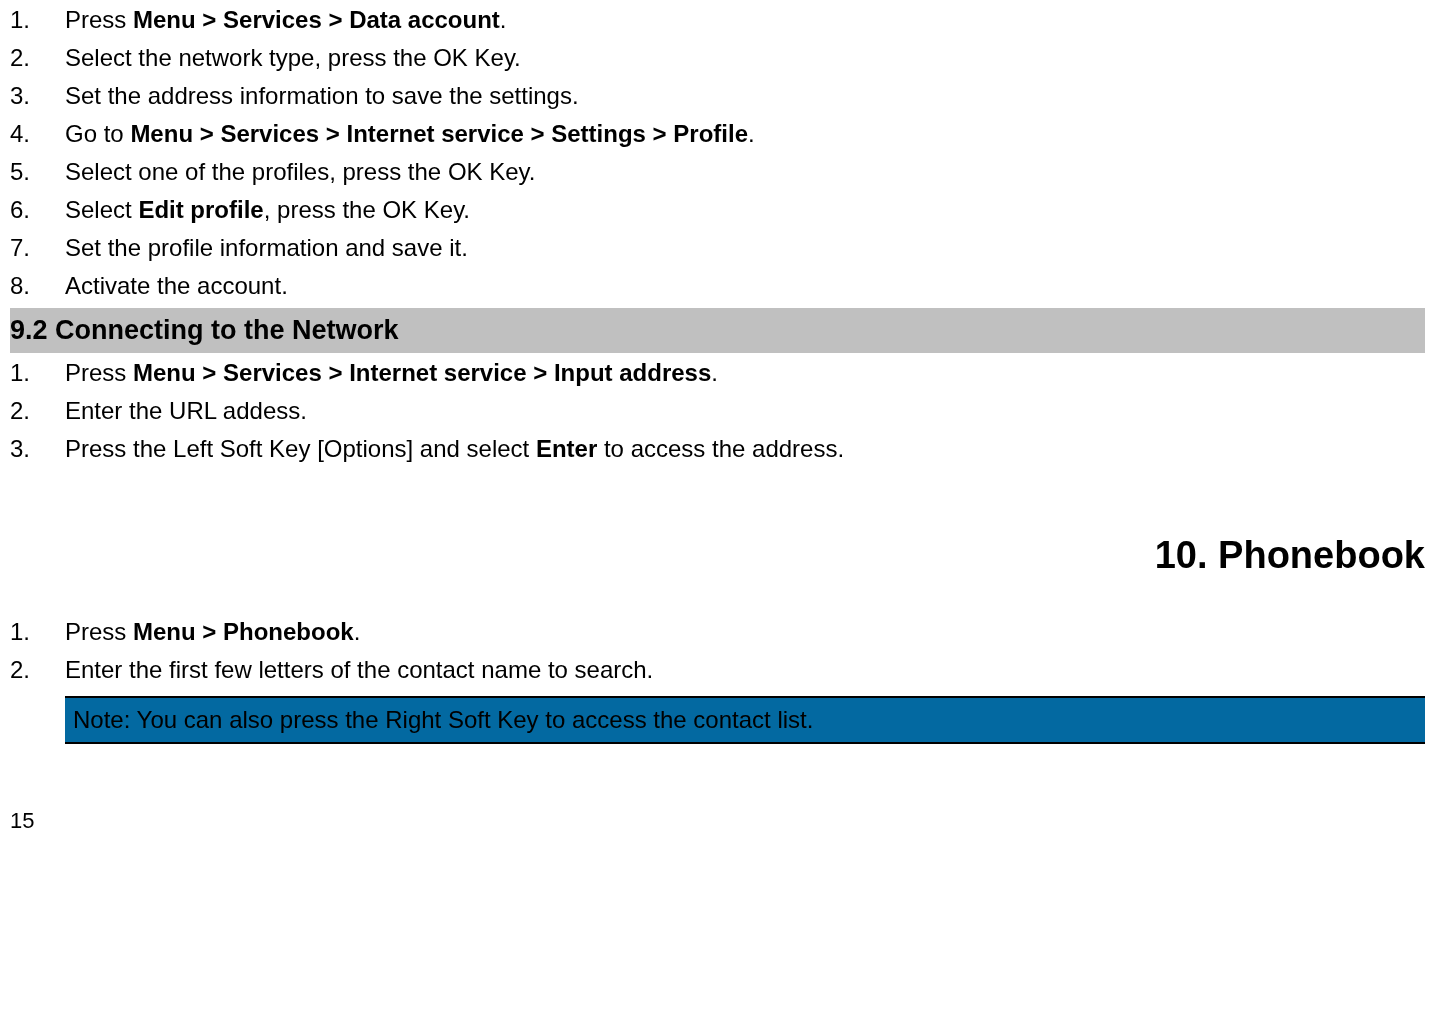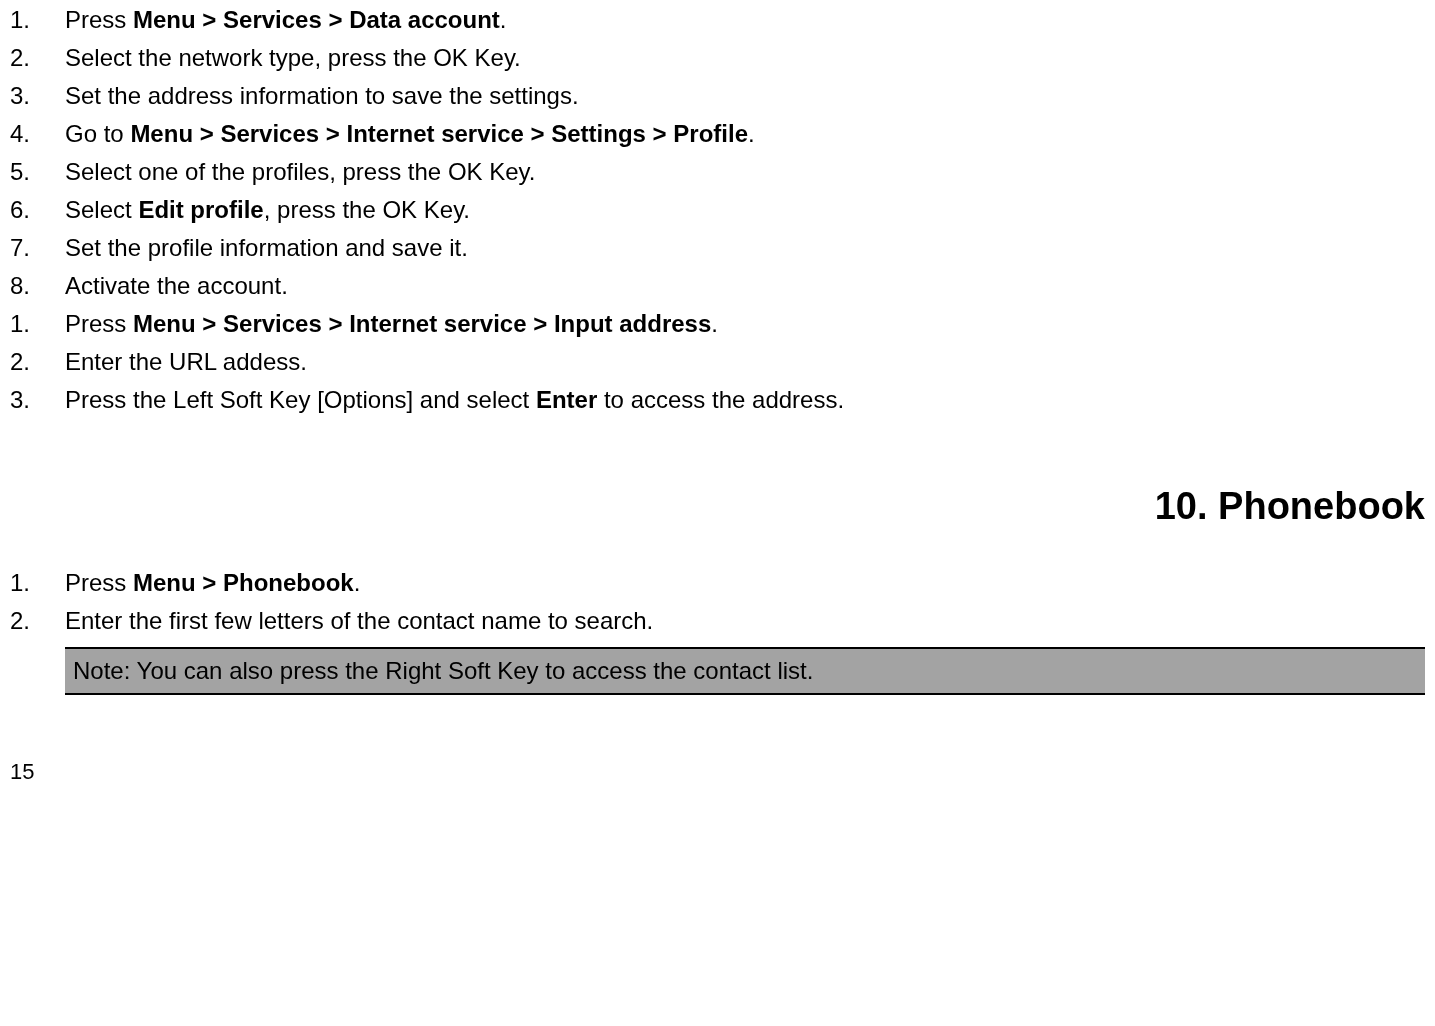--- a/index.html
+++ b/index.html
@@ -35,21 +35,21 @@
       padding: 2px 0;
       margin: 4px 0 2px 0;
     }
     .chapter-heading {
       text-align: right;
       font-weight: bold;
       font-size: 38px;
       margin: 60px 0 30px 0;
     }
     .note-box {
-      background-color: #a3a3a3;
+      background-color: #0369a1;
       border-top: 2px solid #000;
       border-bottom: 2px solid #000;
       padding: 4px 8px;
       margin: 8px 0 8px 55px;
     }
     .page-number {
       text-align: left;
       font-size: 22px;
       margin-top: 60px;
     }
@@ -98,20 +98,21 @@
   <div class="list-item">
     <span class="list-num">7.</span>
     <span class="list-text">Set the profile information and save it.</span>
   </div>
 
   <div class="list-item">
     <span class="list-num">8.</span>
     <span class="list-text">Activate the account.</span>
   </div>
 
+  <div class="section-heading">9.2  Connecting to the Network</div>
 
   <div class="list-item">
     <span class="list-num">1.</span>
     <span class="list-text">
       <span>Press </span><span class="bold">Menu &gt; Services &gt; Internet service &gt; Input address</span><span>.</span>
     </span>
   </div>
 
   <div class="list-item">
     <span class="list-num">2.</span>

